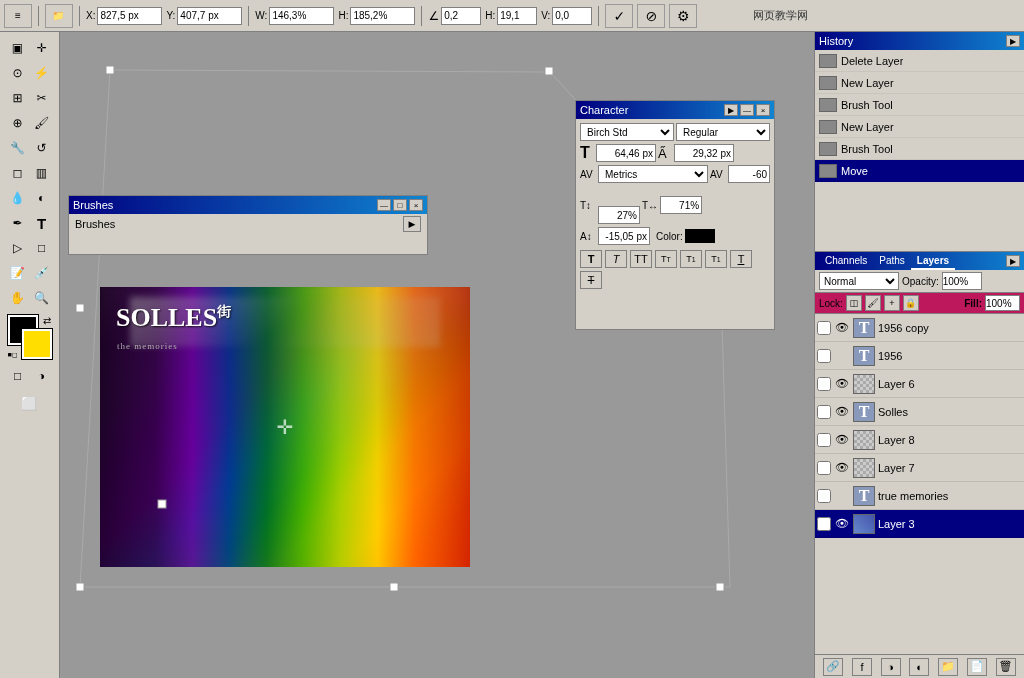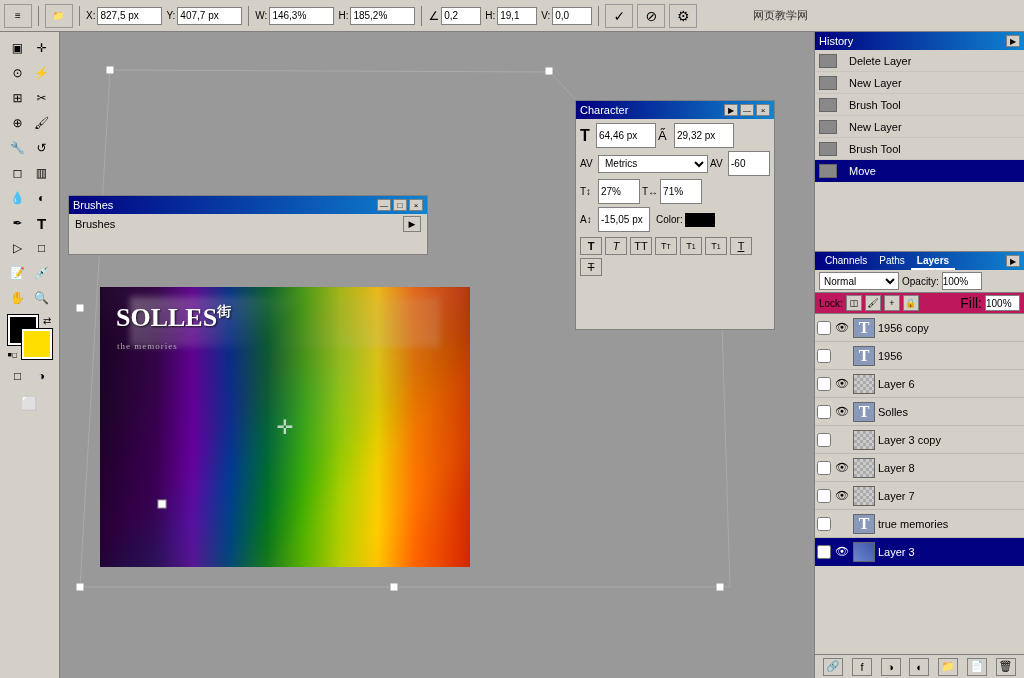--- a/index.html
+++ b/index.html
@@ -247,25 +247,26 @@
     .char-select {
       flex: 1;
       height: 18px;
       font-size: 10px;
       background: white;
       border: 1px solid #808080;
       padding: 0 2px;
     }
     .char-input {
       width: 60px;
-      height: 25px;
+      height: 18px;
       font-size: 10px;
       background: white;
       border: 1px solid #808080;
       padding: 0 2px;
+      text-align: right;
     }
     .char-symbol {
       font-size: 14px;
       color: #000;
       min-width: 14px;
     }
     .style-btns {
       display: flex; gap: 3px; flex-wrap: wrap;
       padding: 2px 0;
     }
@@ -333,21 +334,21 @@
     .history-list {
       flex: 1;
       overflow-y: auto;
       background: #d4d0c8;
     }
     .history-item {
       display: flex;
       align-items: center;
       height: 22px;
       padding: 0 4px;
-      gap: 12px;
+      gap: 4px;
       cursor: pointer;
       border-bottom: 1px solid rgba(0,0,0,0.05);
     }
     .history-item.active { background: #000080; color: white; }
     .history-thumb {
       width: 18px; height: 14px;
       background: #aaa;
       border: 1px solid #666;
       flex-shrink: 0;
     }
@@ -399,21 +400,21 @@
       border-bottom: 1px solid #808080;
       font-size: 10px;
     }
     .lock-btn {
       width: 16px; height: 16px;
       background: #d4d0c8;
       border: 1px solid #808080;
       display: flex; align-items: center; justify-content: center;
       font-size: 9px; cursor: pointer;
     }
-    .fill-label { font-size: 14px; margin-left: auto; }
+    .fill-label { font-size: 10px; margin-left: auto; font-weight: bold; }
     .fill-input {
       width: 35px; height: 16px;
       font-size: 10px;
       border: 1px solid #808080;
       background: white;
     }
     .layers-list {
       flex: 1;
       overflow-y: auto;
       background: #d4d0c8;
@@ -674,40 +675,48 @@
   <div class="char-panel-title">
     <span>Character</span>
     <div style="display:flex;gap:2px;">
       <div class="panel-titlebar-btn">▶</div>
       <div class="panel-titlebar-btn">—</div>
       <div class="panel-titlebar-btn">×</div>
     </div>
   </div>
   <div class="char-panel-body">
 
+    <div class="char-row">
+      <select class="char-select">
+        <option>Birch Std</option>
+      </select>
+      <select class="char-select" style="width:55px;">
+        <option>Regular</option>
+      </select>
+    </div>
 
     <div class="char-row">
       <span class="char-symbol" style="font-size:16px;font-weight:bold;">T</span>
       <input class="char-input" type="text" value="64,46 px" style="">
       <span class="char-symbol" style="font-size:13px;">A̋</span>
       <input class="char-input" type="text" value="29,32 px" style="">
     </div>
 
     <div class="char-row">
       <span style="font-size:10px;min-width:16px;">AV</span>
       <select class="char-select" style="width:58px;">
         <option>Metrics</option>
       </select>
       <span style="font-size:10px;min-width:16px;">AV</span>
       <input class="char-input" type="text" style="width: 42px;" value="-60">
     </div>
 
     <div class="char-row">
       <span style="font-size:10px;min-width:16px;">T↕</span>
-      <input class="char-input" type="text" style="width: 42px;" value="27%">
+      <input class="char-input" type="text" style="width: 42px; margin-top: 20px;" value="27%">
       <span style="font-size:10px;min-width:16px;">T↔</span>
       <input class="char-input" type="text" style="width: 42px;" value="71%">
     </div>
 
     <div class="char-row">
       <span style="font-size:10px;min-width:16px;">A↕</span>
       <input class="char-input" type="text" style="width: 52px;" value="-15,05 px">
       <span style="font-size:10px;margin-left:4px;">Color:</span>
       <div class="color-swatch"></div>
     </div>
@@ -808,26 +817,20 @@
           <input type="checkbox" class="layer-checkbox" style="">
           <div class="layer-eye" style="font-size: 11px;">👁</div>
           <div class="layer-thumb" style="background: repeating-conic-gradient(rgb(170, 170, 170) 0%, rgb(170, 170, 170) 25%, rgb(204, 204, 204) 0%, rgb(204, 204, 204) 50%) 0px 0px / 6px 6px;"></div>
           <span class="layer-label">Layer 6</span>
         </div>
         <div class="layer-item">
           <input type="checkbox" class="layer-checkbox" style="">
           <div class="layer-eye" style="font-size: 11px;">👁</div>
           <div class="layer-thumb" style="background: rgb(136, 153, 187); color: white; font-family: serif; font-weight: bold; font-size: 16px;">T</div>
           <span class="layer-label">Solles</span>
-        </div>
-        <div class="layer-item">
-          <input type="checkbox" class="layer-checkbox" style="">
-          <div class="layer-eye" style="font-size: 11px;"></div>
-          <div class="layer-thumb" style="background: repeating-conic-gradient(rgb(170, 170, 170) 0%, rgb(170, 170, 170) 25%, rgb(204, 204, 204) 0%, rgb(204, 204, 204) 50%) 0px 0px / 6px 6px;"></div>
-          <span class="layer-label">Layer 3 copy</span>
         </div>
         <div class="layer-item">
           <input type="checkbox" class="layer-checkbox" style="">
           <div class="layer-eye" style="font-size: 11px;">👁</div>
           <div class="layer-thumb" style="background: repeating-conic-gradient(rgb(170, 170, 170) 0%, rgb(170, 170, 170) 25%, rgb(204, 204, 204) 0%, rgb(204, 204, 204) 50%) 0px 0px / 6px 6px;"></div>
           <span class="layer-label">Layer 8</span>
         </div>
         <div class="layer-item">
           <input type="checkbox" class="layer-checkbox" style="">
           <div class="layer-eye" style="font-size: 11px;">👁</div>

